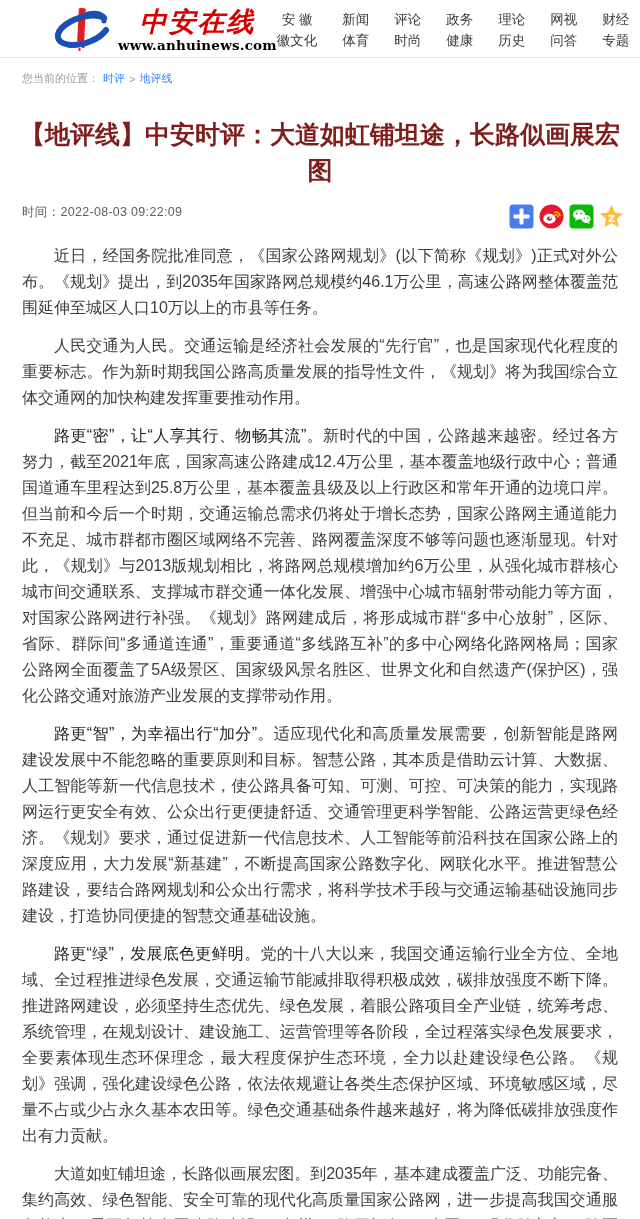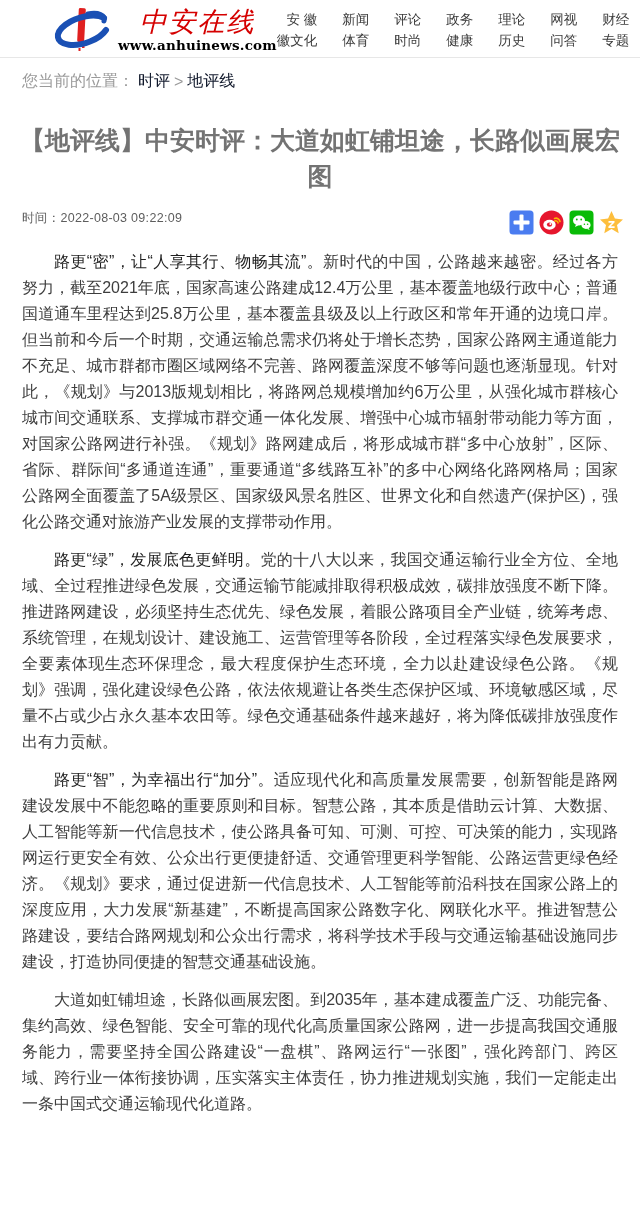--- a/index.html
+++ b/index.html
@@ -14,45 +14,45 @@
   .header {
     height:58px; display:flex; align-items:center;
     padding:6px 14px 4px 48px; border-bottom:1px solid #e7e7e7;
     background:#fff;
   }
   .logo { display:flex; align-items:flex-start; gap:4px; cursor:pointer; }
   .logo-mark { width:66px; height:46px; flex:0 0 auto; }
   .logo-textcol { display:flex; flex-direction:column; align-items:center; margin-top:2px; }
   .logo-cn {
     font-family:"DejaVu Serif","Liberation Serif",serif;
-    font-weight:normal; font-style:italic; font-size:27px; line-height:27px;
+    font-weight:bold; font-style:italic; font-size:27px; line-height:27px;
     color:#d50000; letter-spacing:2px; white-space:nowrap;
   }
   .logo-url {
     font-family:"DejaVu Serif","Liberation Serif",serif;
     font-weight:bold; font-size:13.5px; color:#000000; margin-top:2px; letter-spacing:.2px;
   }
   .nav { display:flex; gap:25px; margin-left:auto; margin-right:4px; }
-  .nav-col { display:flex; flex-direction:column; align-items:flex-end; }
+  .nav-col { display:flex; flex-direction:column; align-items:center; }
   .nav-item {
     font-size:13.5px; line-height:21px; color:#3b3b3b; white-space:pre; cursor:pointer;
   }
 
   
   .breadcrumb {
-    padding:13px 22px 10px 22px; font-size:16px; color:#9a9a9a;
+    padding:13px 22px 10px 22px; font-size:11px; color:#9a9a9a;
     display:flex; align-items:center; gap:4px;
   }
-  .crumb-link { color:#0f172a; cursor:pointer; }
+  .crumb-link { color:#3b82f6; cursor:pointer; }
   .crumb-sep { color:#9a9a9a; }
 
   
   .article-title {
     margin:20px 20px 0 20px; text-align:center;
-    font-size:25px; font-weight:bold; color:#737373; line-height:36px;
+    font-size:25px; font-weight:bold; color:#7f1d1d; line-height:36px;
     font-family:"Liberation Sans","DejaVu Sans",sans-serif;
   }
   .meta-row {
     margin-top:16px; padding:0 16px 0 22px;
     display:flex; align-items:flex-start;
   }
   .meta-time { font-size:12.5px; color:#5d5d5d; letter-spacing:.3px; }
   .share-bar { margin-left:auto; display:flex; align-items:center; gap:5px; }
   .share-btn { width:25px; height:25px; display:block; cursor:pointer; }
 
@@ -153,17 +153,19 @@
       <circle cx="18.6" cy="14.2" r="0.8" fill="#09bb07"></circle>
     </svg>
     <svg class="share-btn" viewBox="0 0 25 25">
       <path d="M12.5 1 L15.9 8.6 L24 9.5 L18 15 L19.7 23.2 L12.5 19 L5.3 23.2 L7 15 L1 9.5 L9.1 8.6 Z" fill="#fdbe3d"></path>
       <path d="M9.5 11 L15.5 11 L15.5 12.6 L11.8 16.2 L15.6 16.2 L15.6 18 L9.4 18 L9.4 16.4 L13.1 12.8 L9.5 12.8 Z" fill="#fff"></path>
     </svg>
   </div>
 </div>
 
 <div class="article-body">
+  <p class="para"><span class="lead"></span><span>近日，经国务院批准同意，《国家公路网规划》(以下简称《规划》)正式对外公布。《规划》提出，到2035年国家路网总规模约46.1万公里，高速公路网整体覆盖范围延伸至城区人口10万以上的市县等任务。</span></p>
+  <p class="para"><span class="lead"></span><span>人民交通为人民。交通运输是经济社会发展的“先行官”，也是国家现代化程度的重要标志。作为新时期我国公路高质量发展的指导性文件，《规划》将为我国综合立体交通网的加快构建发挥重要推动作用。</span></p>
   <p class="para"><span class="lead">路更“密”，让“人享其行、物畅其流”。</span><span>新时代的中国，公路越来越密。经过各方努力，截至2021年底，国家高速公路建成12.4万公里，基本覆盖地级行政中心；普通国道通车里程达到25.8万公里，基本覆盖县级及以上行政区和常年开通的边境口岸。但当前和今后一个时期，交通运输总需求仍将处于增长态势，国家公路网主通道能力不充足、城市群都市圈区域网络不完善、路网覆盖深度不够等问题也逐渐显现。针对此，《规划》与2013版规划相比，将路网总规模增加约6万公里，从强化城市群核心城市间交通联系、支撑城市群交通一体化发展、增强中心城市辐射带动能力等方面，对国家公路网进行补强。《规划》路网建成后，将形成城市群“多中心放射”，区际、省际、群际间“多通道连通”，重要通道“多线路互补”的多中心网络化路网格局；国家公路网全面覆盖了5A级景区、国家级风景名胜区、世界文化和自然遗产(保护区)，强化公路交通对旅游产业发展的支撑带动作用。</span></p>
+  <p class="para"><span class="lead">路更“智”，为幸福出行“加分”。</span><span>适应现代化和高质量发展需要，创新智能是路网建设发展中不能忽略的重要原则和目标。智慧公路，其本质是借助云计算、大数据、人工智能等新一代信息技术，使公路具备可知、可测、可控、可决策的能力，实现路网运行更安全有效、公众出行更便捷舒适、交通管理更科学智能、公路运营更绿色经济。《规划》要求，通过促进新一代信息技术、人工智能等前沿科技在国家公路上的深度应用，大力发展“新基建”，不断提高国家公路数字化、网联化水平。推进智慧公路建设，要结合路网规划和公众出行需求，将科学技术手段与交通运输基础设施同步建设，打造协同便捷的智慧交通基础设施。</span></p>
   <p class="para"><span class="lead">路更“绿”，发展底色更鲜明。</span><span>党的十八大以来，我国交通运输行业全方位、全地域、全过程推进绿色发展，交通运输节能减排取得积极成效，碳排放强度不断下降。推进路网建设，必须坚持生态优先、绿色发展，着眼公路项目全产业链，统筹考虑、系统管理，在规划设计、建设施工、运营管理等各阶段，全过程落实绿色发展要求，全要素体现生态环保理念，最大程度保护生态环境，全力以赴建设绿色公路。《规划》强调，强化建设绿色公路，依法依规避让各类生态保护区域、环境敏感区域，尽量不占或少占永久基本农田等。绿色交通基础条件越来越好，将为降低碳排放强度作出有力贡献。</span></p>
-  <p class="para"><span class="lead">路更“智”，为幸福出行“加分”。</span><span>适应现代化和高质量发展需要，创新智能是路网建设发展中不能忽略的重要原则和目标。智慧公路，其本质是借助云计算、大数据、人工智能等新一代信息技术，使公路具备可知、可测、可控、可决策的能力，实现路网运行更安全有效、公众出行更便捷舒适、交通管理更科学智能、公路运营更绿色经济。《规划》要求，通过促进新一代信息技术、人工智能等前沿科技在国家公路上的深度应用，大力发展“新基建”，不断提高国家公路数字化、网联化水平。推进智慧公路建设，要结合路网规划和公众出行需求，将科学技术手段与交通运输基础设施同步建设，打造协同便捷的智慧交通基础设施。</span></p>
   <p class="para"><span class="lead"></span><span>大道如虹铺坦途，长路似画展宏图。到2035年，基本建成覆盖广泛、功能完备、集约高效、绿色智能、安全可靠的现代化高质量国家公路网，进一步提高我国交通服务能力，需要坚持全国公路建设“一盘棋”、路网运行“一张图”，强化跨部门、跨区域、跨行业一体衔接协调，压实落实主体责任，协力推进规划实施，我们一定能走出一条中国式交通运输现代化道路。</span></p>
 </div>
 
 </body></html>

